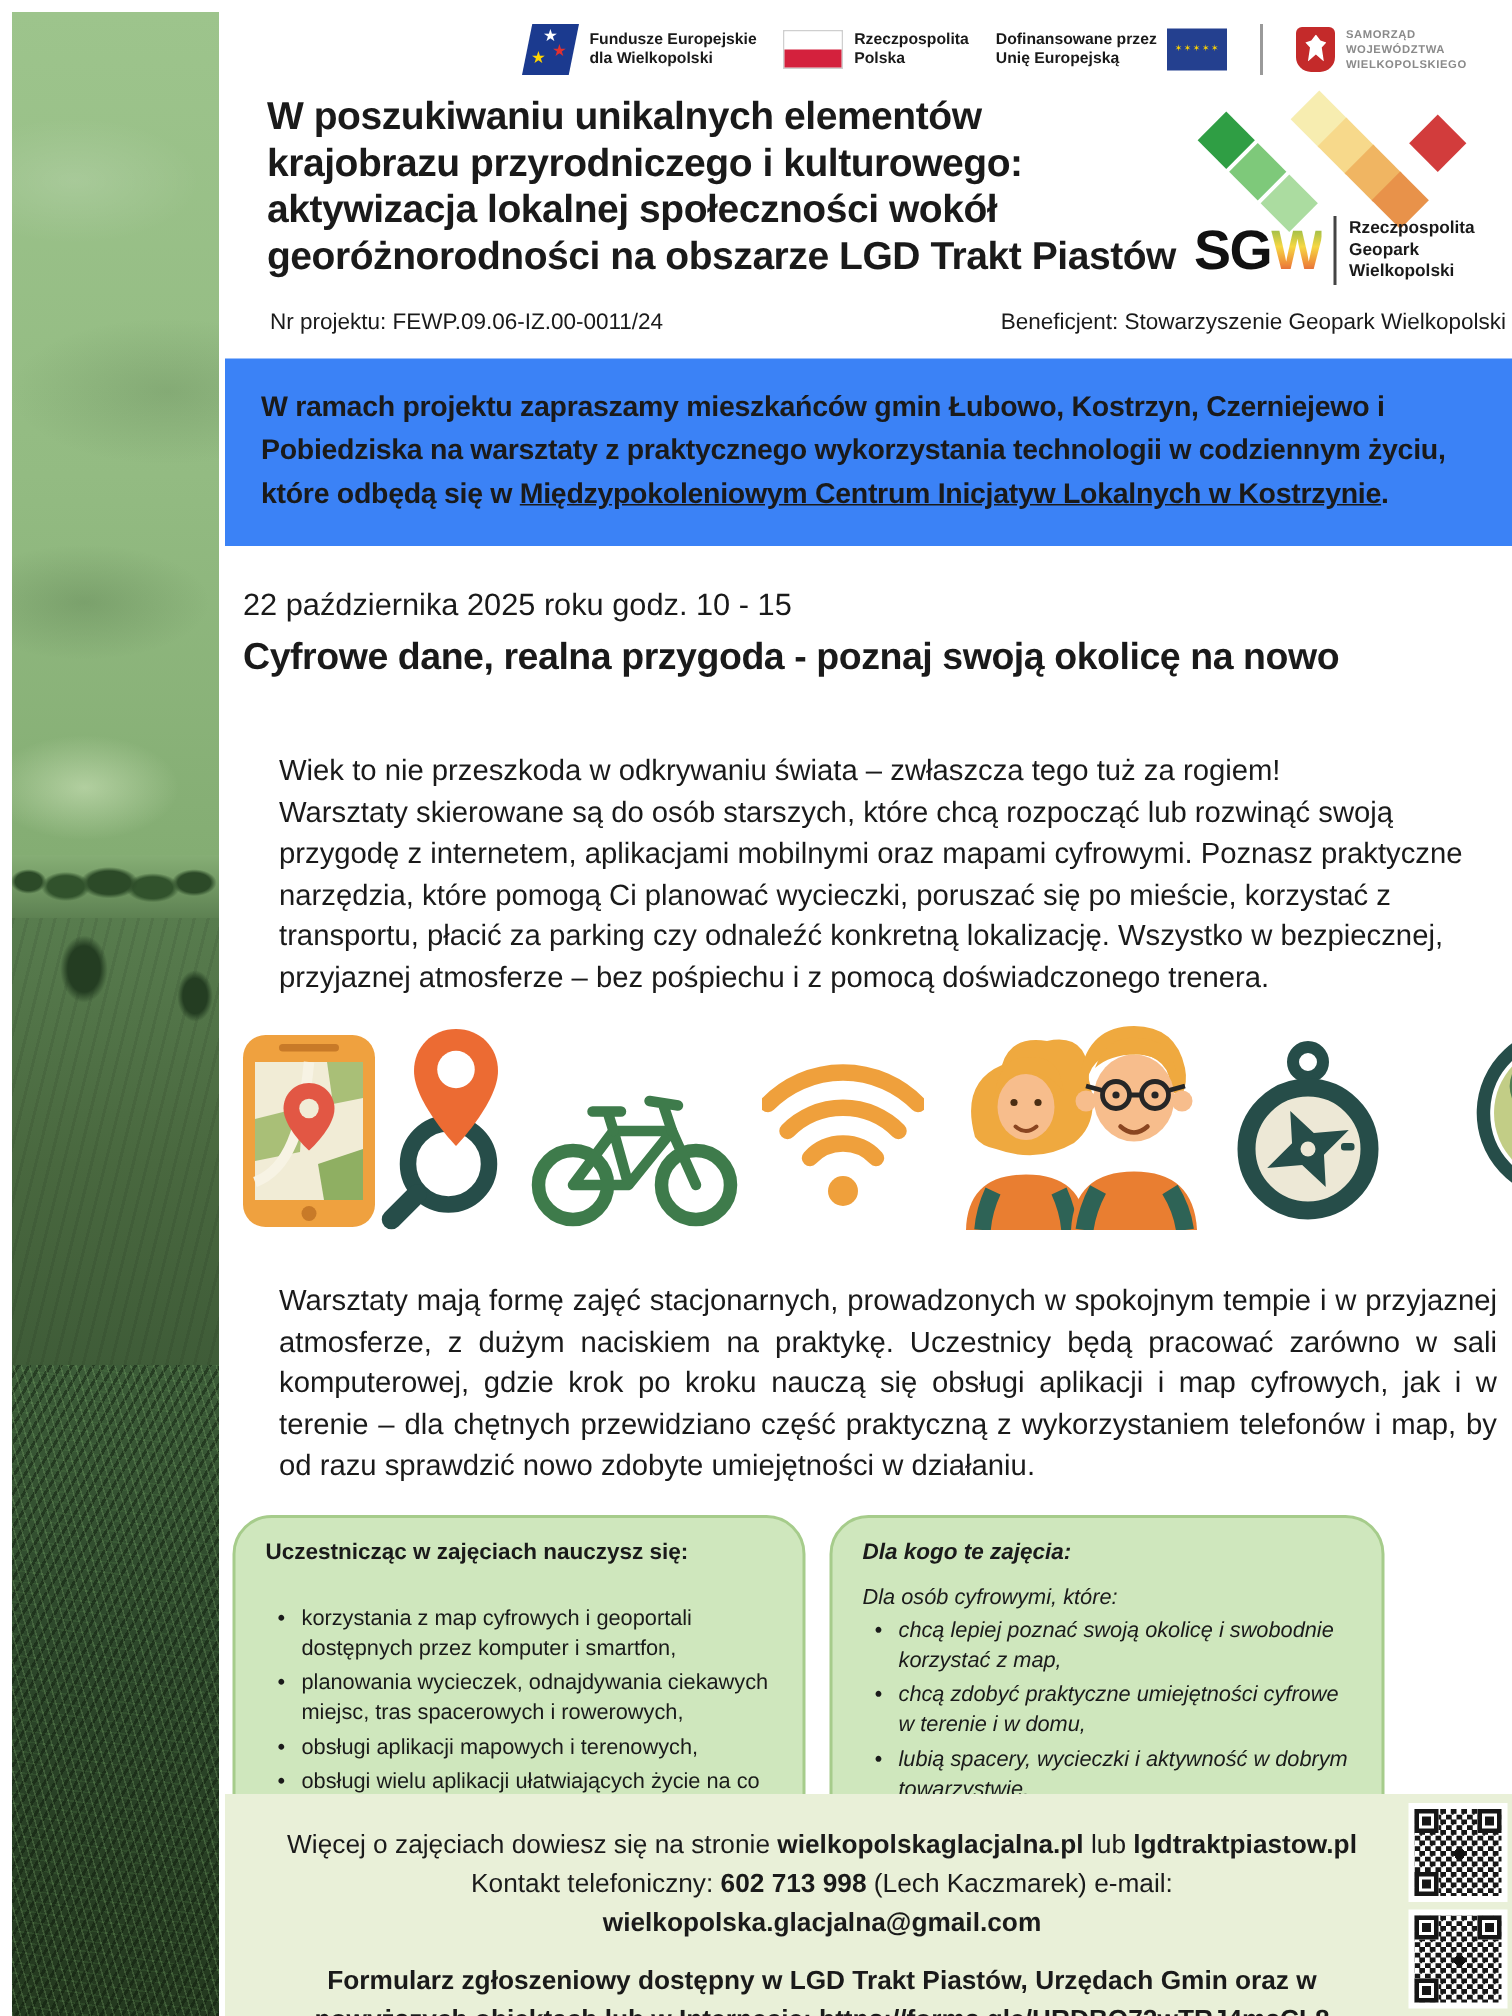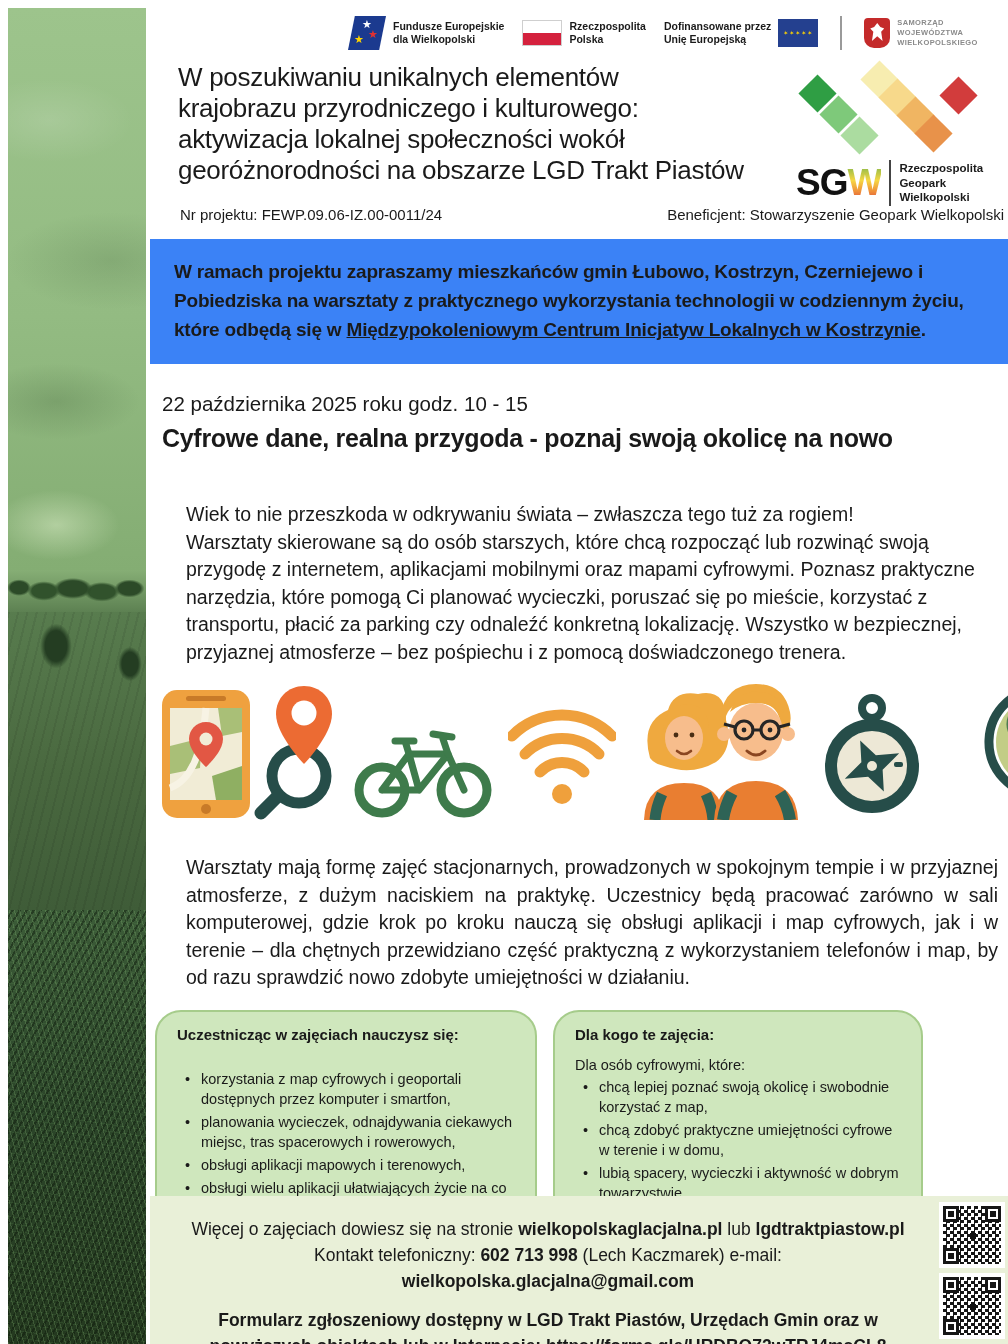--- a/index.html
+++ b/index.html
@@ -65,29 +65,29 @@
   .logo-caption { font-size:10.5px; font-weight:bold; line-height:1.25; }
   .logo-caption.right { text-align:left; }
   .logos-divider { width:2px; height:34px; background:#9a9a9a; margin:0 4px; }
   .herb { width:26px; height:30px; background:#c42a2a; border-radius:4px 4px 10px 10px; position:relative; }
   .herb::after { content:""; position:absolute; left:6px; top:5px; width:14px; height:18px;
     background:#fff; clip-path:polygon(50% 0,72% 22%,100% 30%,78% 48%,88% 100%,50% 74%,12% 100%,22% 48%,0 30%,28% 22%); }
   .woj-caption { font-size:7.5px; color:#8a8a8a; font-weight:bold; line-height:1.3; letter-spacing:.4px; }
 
   
   .title-row { display:flex; margin-top:8px; }
-  .main-title { width:640px; padding-left:28px; font-weight:normal; font-size:26px; line-height:31px; letter-spacing:-.3px; }
+  .main-title { width:640px; padding-left:28px; font-weight:bold; font-size:26px; line-height:31px; letter-spacing:-.3px; }
   .sgw-logo { width:210px; position:relative; height:140px; }
   .sgw-diamonds { position:absolute; left:0; top:0; width:200px; height:96px; }
   .diamond { position:absolute; width:27px; height:27px; transform:rotate(45deg); }
   .d1{left:14px;top:18px;background:#2f9e44;} .d2{left:35px;top:39px;background:#7ec97a;}
   .d3{left:56px;top:60px;background:#abdCA0;} .d4{left:76px;top:4px;background:#f7edb0;}
   .d5{left:94px;top:22px;background:#f7d98b;} .d6{left:112px;top:40px;background:#f0b562;}
   .d7{left:130px;top:58px;background:#e8924a;} .d8{left:155px;top:20px;background:#d23c3c;}
-  .sgw-text-row { position:absolute; left:6px; top:98px; display:flex; align-items:center; gap:8px; }
+  .sgw-text-row { position:absolute; left:6px; top:82px; display:flex; align-items:center; gap:8px; }
   .sgw-acronym { font-size:37px; font-weight:bold; line-height:40px; letter-spacing:-1px; }
   .sgw-acronym .sg { color:#111; }
   .sgw-acronym .w { background:linear-gradient(180deg,#6ab04c 0%,#f6d743 45%,#ef8f3a 72%,#d63a3a 100%);
     -webkit-background-clip:text; background-clip:text; color:transparent; }
   .sgw-bar { width:2px; height:46px; background:#444; }
   .sgw-org { font-size:11.5px; font-weight:bold; line-height:1.3; }
 
   
   .project-row { display:flex; justify-content:space-between; font-size:15px; margin-top:4px; padding:0 4px 0 30px; }
 
@@ -105,21 +105,21 @@
   .details-par { margin-top:34px; padding:0 10px 0 36px; font-size:19.5px; line-height:27.5px; text-align:justify; }
 
   
   .icons-row { margin-top:14px; height:140px; display:flex; align-items:flex-end; gap:0; padding:0 6px 0 10px; }
   .icons-row .icon { flex:0 0 auto; display:flex; align-items:flex-end; justify-content:center; }
 
   
   .boxes-row { display:flex; gap:16px; margin-top:18px; padding-left:5px; align-items:flex-start; }
   .green-box { background:#cfe7bd; border:2px solid #a6cc8b; border-radius:26px; }
   .green-box.learn { width:382px; padding:14px 16px 12px 20px; }
-  .green-box.who { width:370px; padding:14px 16px 14px 20px; }
+  .green-box.who { width:370px; padding:14px 16px 14px 20px;font-style:italic; }
   .gb-title { font-weight:bold; font-size:15px; margin-bottom:14px; }
   .gb-intro { font-size:14.5px; margin-bottom:4px; }
   .gb-list { list-style:none; }
   .gb-list li { position:relative; padding-left:24px; font-size:14.5px; line-height:20px; margin-bottom:3px; }
   .gb-list li::before { content:"•"; position:absolute; left:8px; top:0; }
   .green-box.learn .gb-title { margin-bottom:26px; }
 
   
   .footer { position:absolute; left:150px; right:0; bottom:0; height:148px; background:#e9f0d8; }
   .footer-text { padding:20px 88px 0 26px; text-align:center; font-size:17.5px; line-height:26px; }

